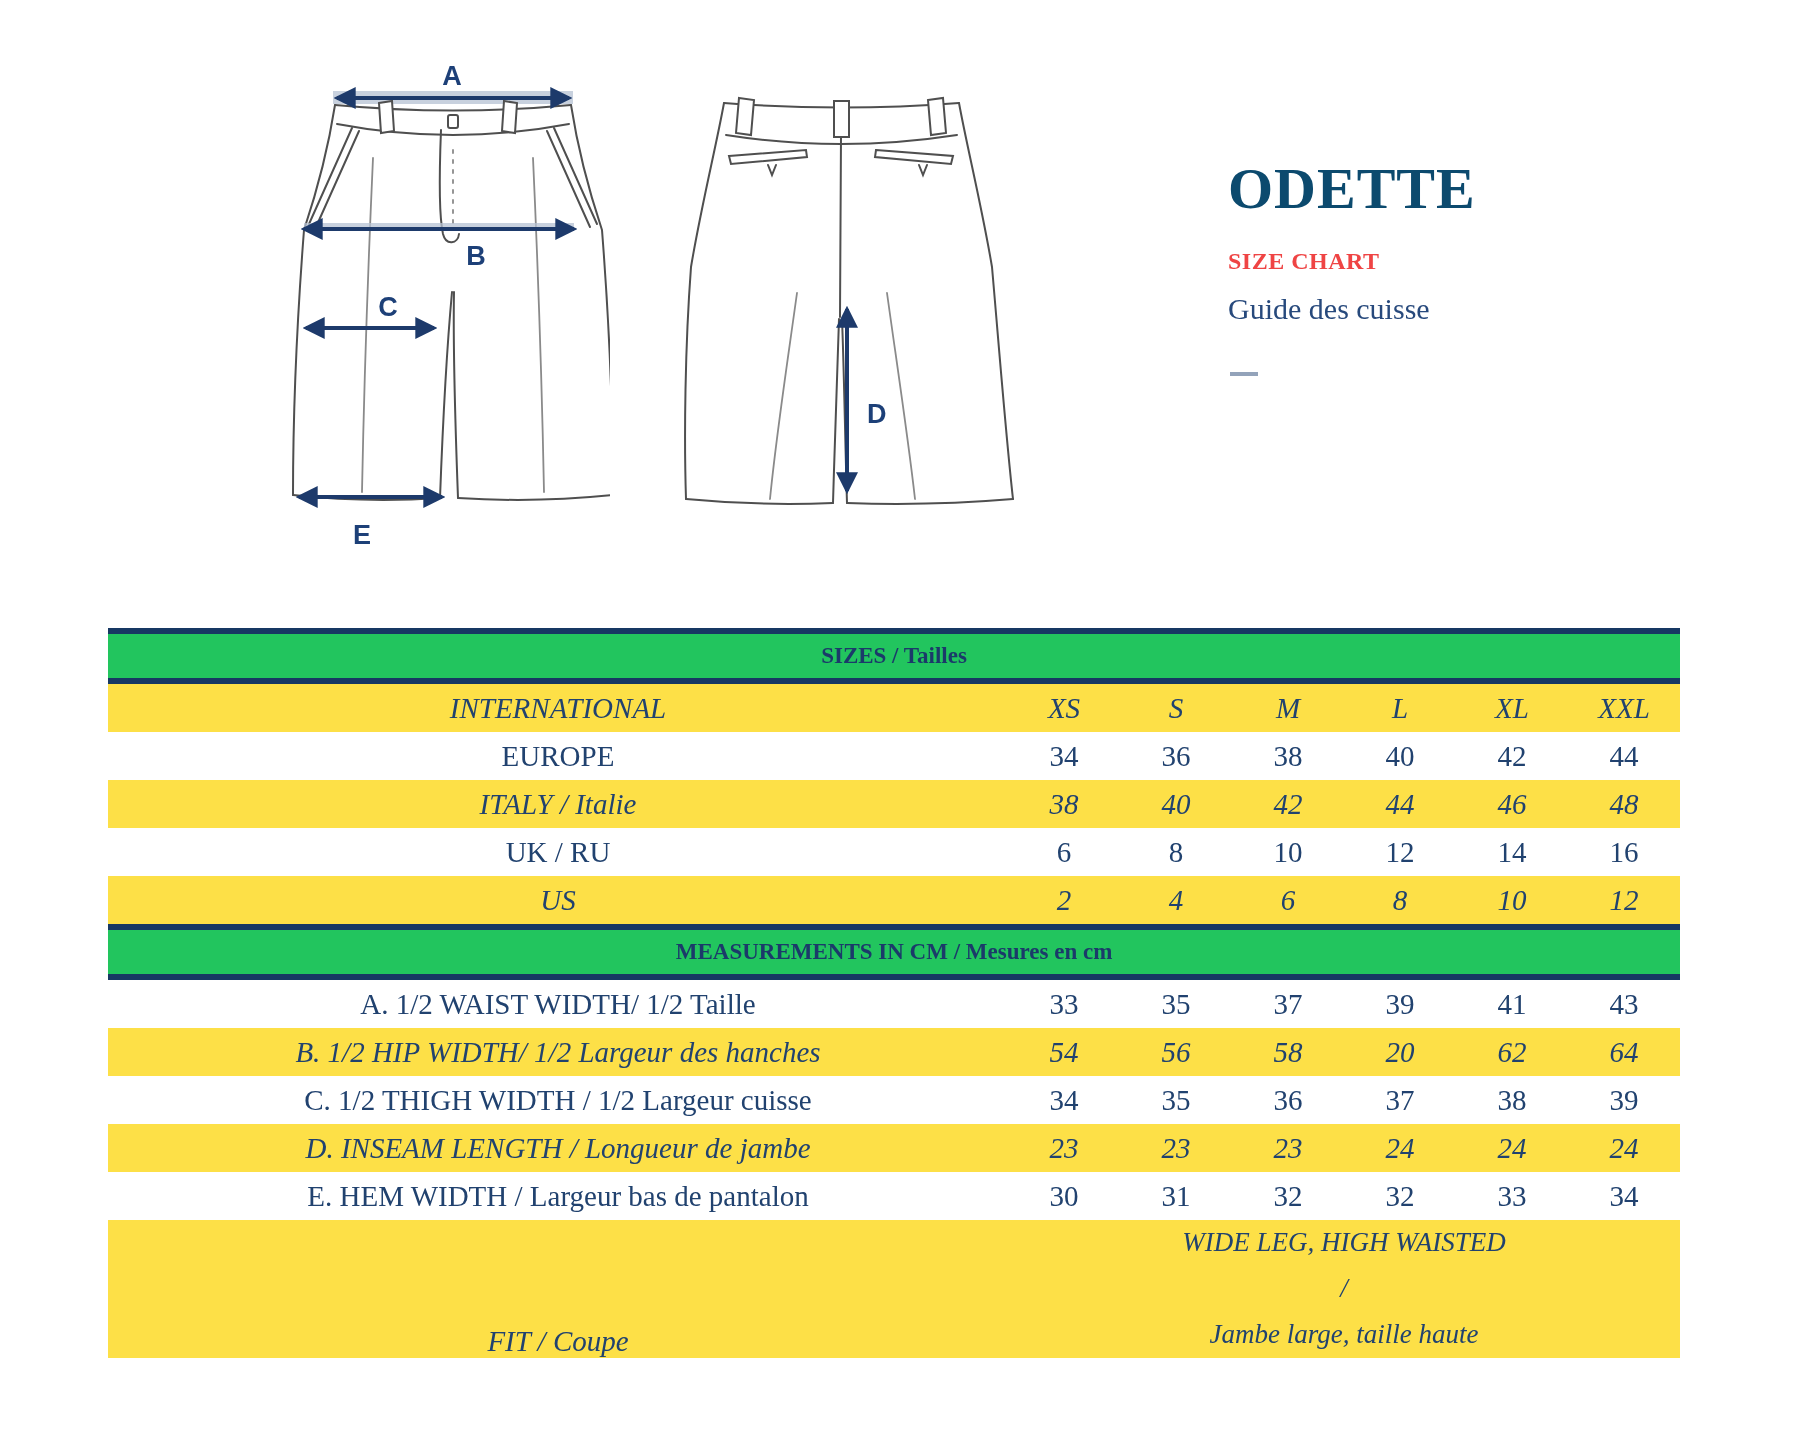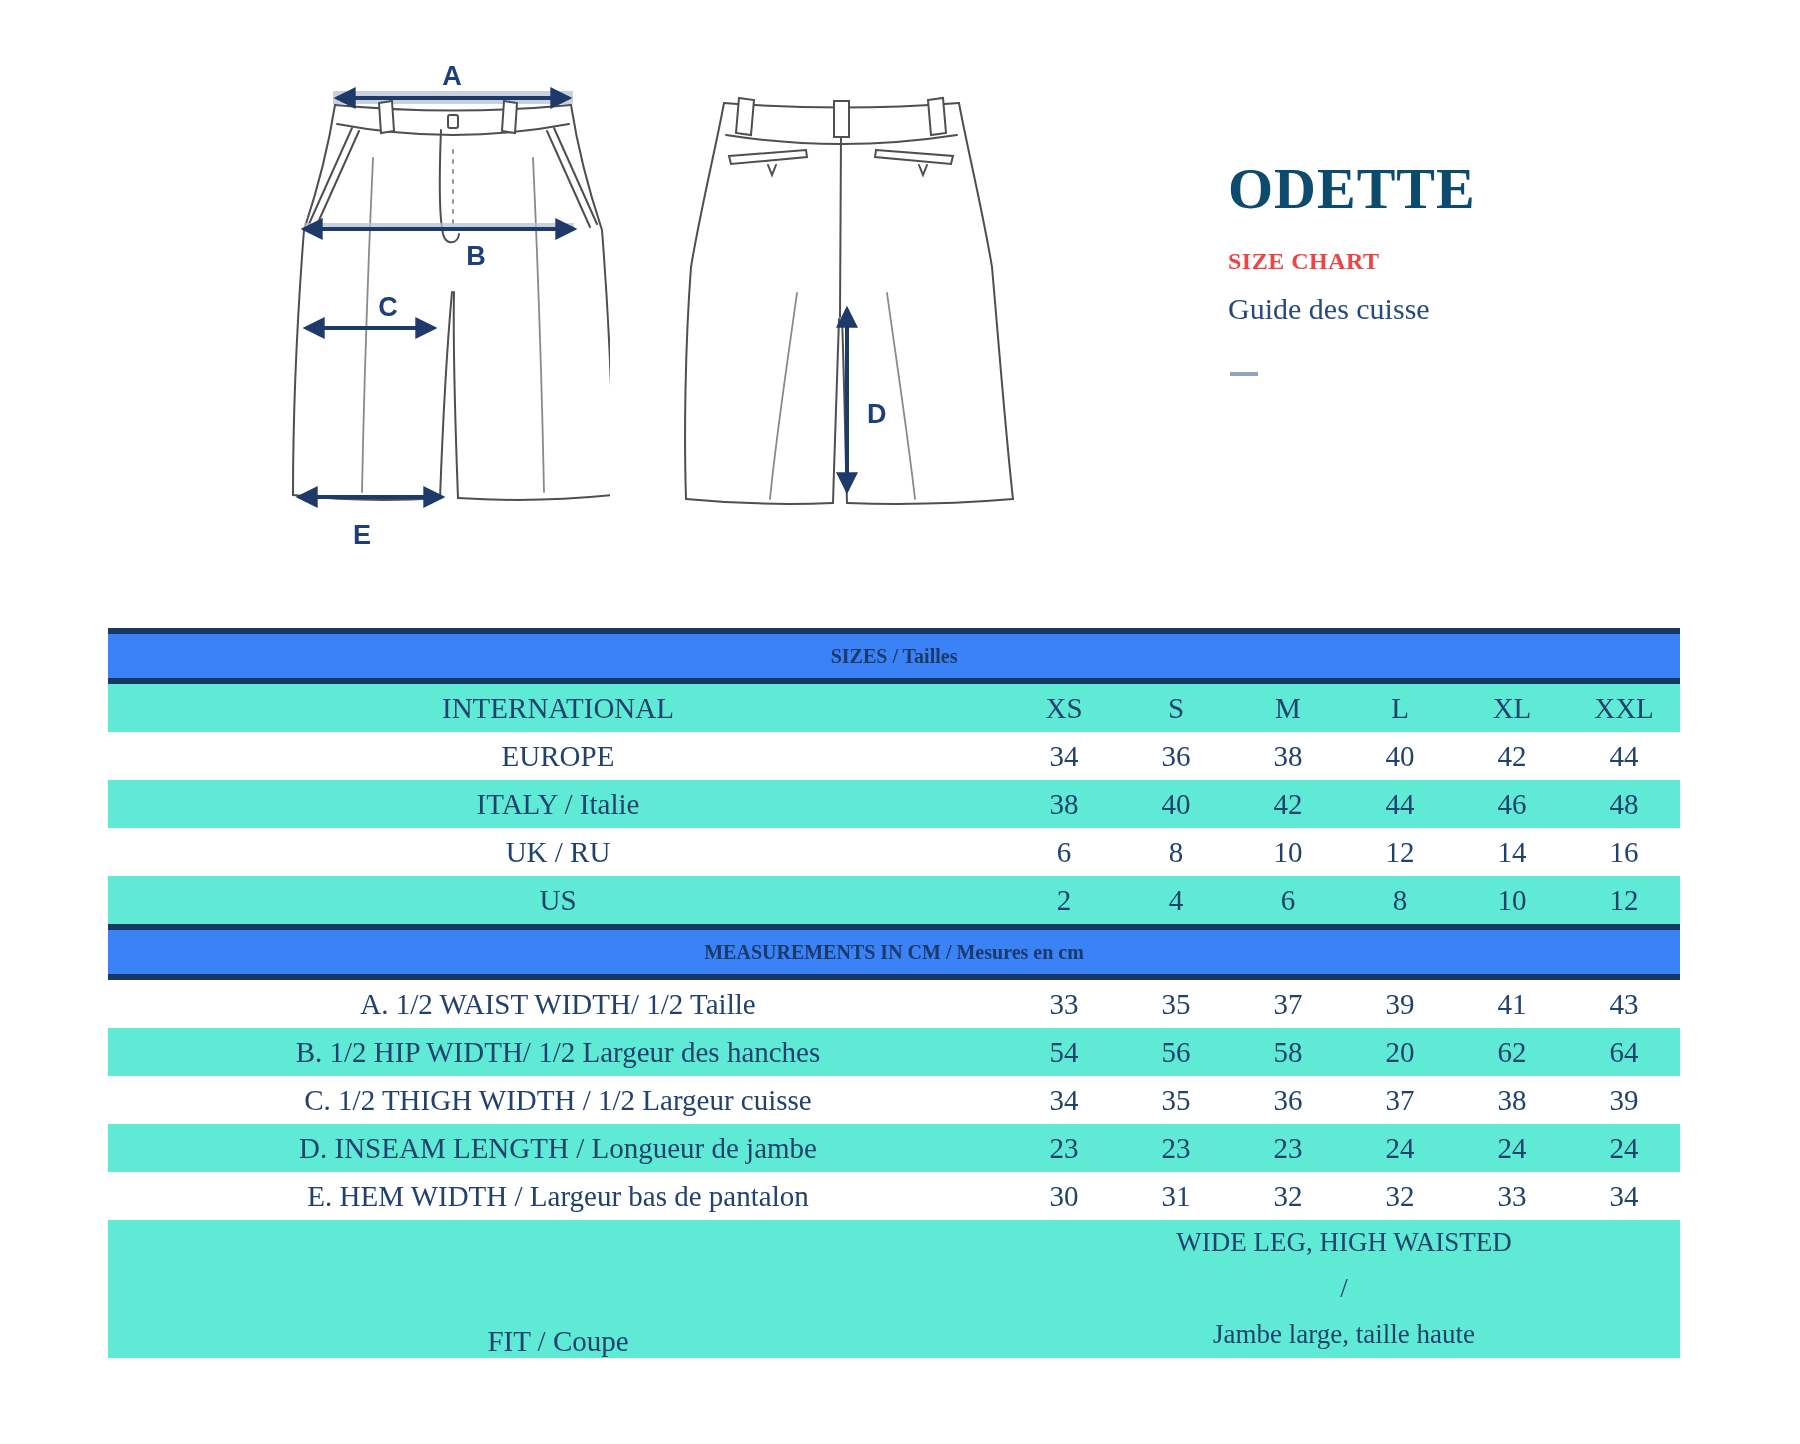--- a/index.html
+++ b/index.html
@@ -10,22 +10,22 @@
   .brand{font-size:58px;font-weight:bold;letter-spacing:1px;color:#0c4a6e;line-height:1;}
   .subtitle{position:absolute;left:0;top:88px;font-size:24px;font-weight:bold;letter-spacing:.5px;color:#ef4444;white-space:nowrap;}
   .subtitle-fr{position:absolute;left:0;top:132px;font-size:30px;color:#27497c;white-space:nowrap;}
   .dash-rule{position:absolute;left:2px;top:212px;width:28px;height:4px;background:#93a3ba;}
 
   
   table.sheet{border-collapse:collapse;table-layout:fixed;position:absolute;left:108px;width:1572px;}
   #sizes-table{top:628px;}
   #measurements-table{top:924px;}
   td{font-size:29px;color:#21426f;text-align:center;padding:0;line-height:1.12;height:48px;vertical-align:middle;}
-  tr.hdr td{border-top:6px solid #173863;border-bottom:6px solid #173863;font-weight:bold;font-size:20px;height:44px;color:#1b3a6a;background:#3b82f6;}
-  td.gray{background:#5eead4;}
+  tr.hdr td{border-top:6px solid #173863;border-bottom:6px solid #173863;font-weight:bold;font-size:23px;height:44px;color:#1b3a6a;background:#22c55e;}
+  td.gray{background:#fde047;font-style:italic;}
   td.fit-label{vertical-align:bottom;height:128px;}
   td.fit-value{font-size:27px;line-height:1.7;height:128px;}
 
   
   .illus{position:absolute;}
   #front-illus{left:288px;top:58px;}
   #back-illus{left:675px;top:85px;}
   .sketch{stroke:#4f4f4f;stroke-width:2;fill:none;stroke-linecap:round;}
   .sketch-light{stroke:#8a8a8a;stroke-width:1.8;fill:none;stroke-linecap:round;}
   .loop{stroke:#4f4f4f;stroke-width:2;fill:#ffffff;}

